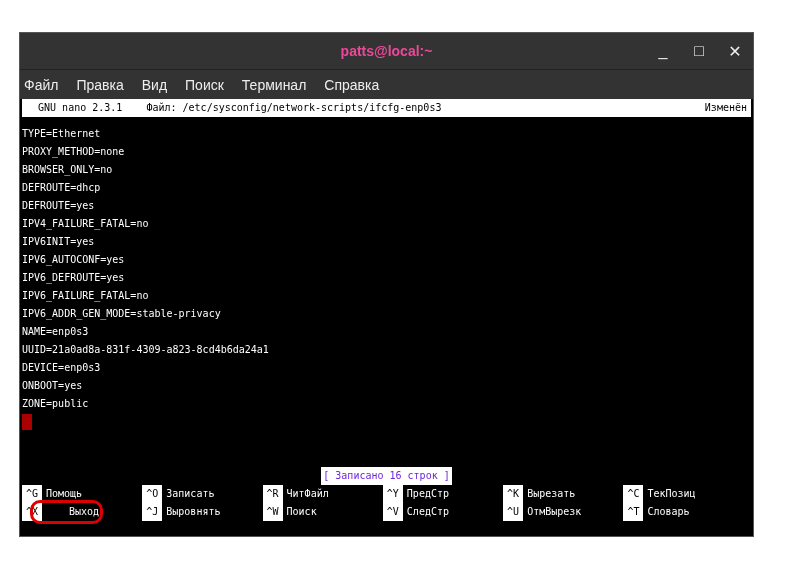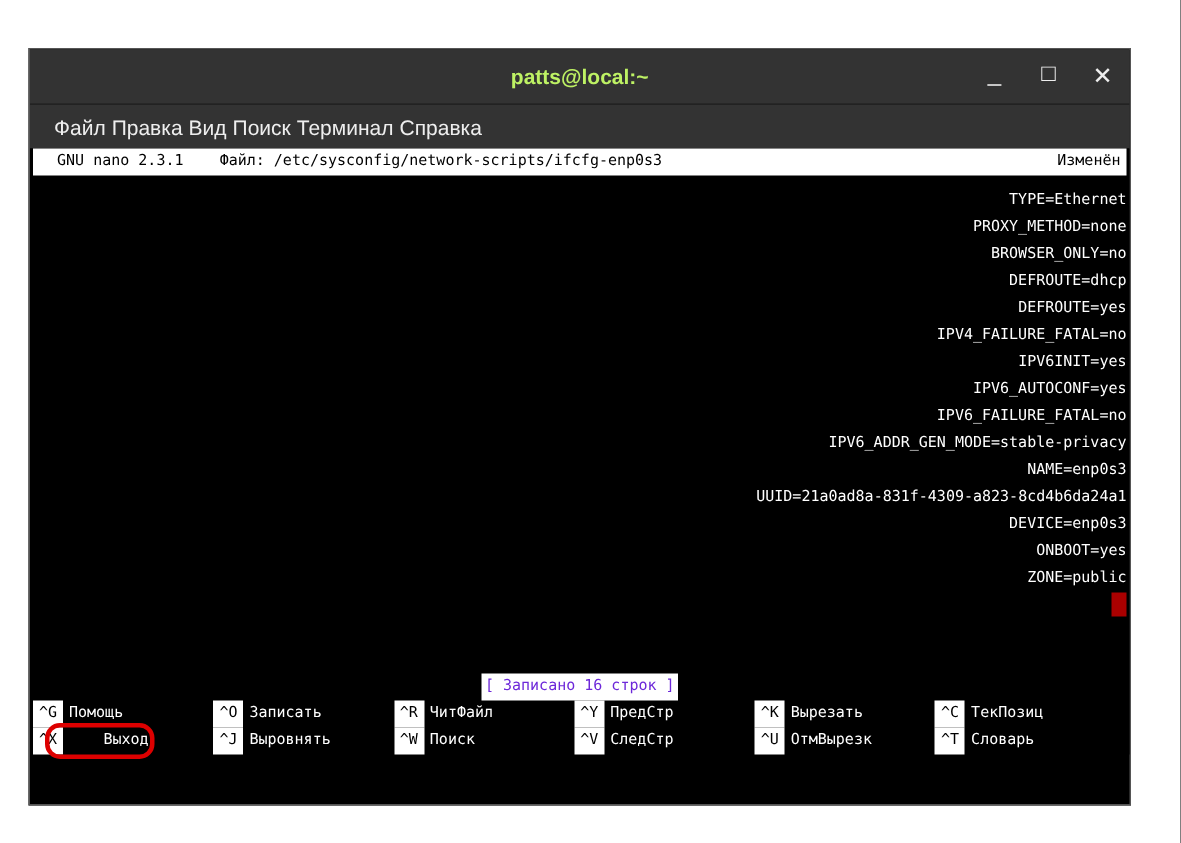--- a/index.html
+++ b/index.html
@@ -1,28 +1,28 @@
 <!DOCTYPE html>
 <html><head>
 <meta charset="utf-8">
 <style>
 * { margin: 0; padding: 0; box-sizing: border-box; }
 body { background: #fff; font-family: sans-serif; width: 787px; height: 562px; position: relative; }
 .window { position: absolute; left: 19px; top: 32px; width: 735px; height: 505px; background: #000; border: 1px solid #555; }
 .titlebar { height: 36px; background: #333; display: flex; align-items: center; justify-content: center; position: relative; }
-.title { color: #bef264; font-size: 14px; font-weight: bold; }
+.title { color: #ec4899; font-size: 14px; font-weight: bold; }
 .winbtns { position: absolute; right: 8px; display: flex; gap: 16px; }
 .winbtn { color: #eee; font-size: 16px; cursor: pointer; width: 20px; text-align: center; }
-.menubar { height: 30px; background: #333; border-top: 1px solid #222; display: flex; align-items: center; padding: 0 16px; gap: 4px; }
+.menubar { height: 30px; background: #333; border-top: 1px solid #222; display: flex; align-items: center; padding: 0 4px; gap: 18px; }
 .menuitem { color: #eee; font-size: 14px; cursor: pointer; }
 .term { font-family: monospace; font-size: 10px; line-height: 18px; color: #fff; background: #000; padding: 0 2px; }
 .header { background: #fff; color: #000; display: flex; padding: 0 4px; }
 .hseg { white-space: pre; }
 .hgap { flex: 1; }
-.content { padding-top: 8px; text-align: right; }
+.content { padding-top: 8px; }
 .line { white-space: pre; height: 18px; }
 .cursor { display: inline-block; width: 10px; height: 16px; background: #a00; vertical-align: middle; }
 .status { width: 100%; text-align: center; margin-top: 36px; }
 .statusbox { display: inline-block; background: #fff; color: #6d28d9; padding: 0 2px; }
 .shortcuts { display: flex; flex-wrap: wrap; }
 .sc { width: 16.5%; display: flex; align-items: center; height: 18px; }
 .key { background: #fff; color: #000; padding: 0 1px; min-width: 20px; text-align: center; }
 .label { padding-left: 4px; color: #fff; }
 .hl { position: relative; padding-left: 27px; }
 .hl::before { content: ""; position: absolute; left: -12px; top: -3px; right: -4px; bottom: -3px; border: 3px solid #d00; border-radius: 10px; pointer-events: none; }
@@ -60,20 +60,21 @@
 
     <div class="content">
       <div class="line">TYPE=Ethernet</div>
       <div class="line">PROXY_METHOD=none</div>
       <div class="line">BROWSER_ONLY=no</div>
       <div class="line">DEFROUTE=dhcp</div>
       <div class="line">DEFROUTE=yes</div>
       <div class="line">IPV4_FAILURE_FATAL=no</div>
       <div class="line">IPV6INIT=yes</div>
       <div class="line">IPV6_AUTOCONF=yes</div>
+      <div class="line">IPV6_DEFROUTE=yes</div>
       <div class="line">IPV6_FAILURE_FATAL=no</div>
       <div class="line">IPV6_ADDR_GEN_MODE=stable-privacy</div>
       <div class="line">NAME=enp0s3</div>
       <div class="line">UUID=21a0ad8a-831f-4309-a823-8cd4b6da24a1</div>
       <div class="line">DEVICE=enp0s3</div>
       <div class="line">ONBOOT=yes</div>
       <div class="line">ZONE=public</div>
       <div class="line"><span class="cursor"></span></div>
     </div>
 

